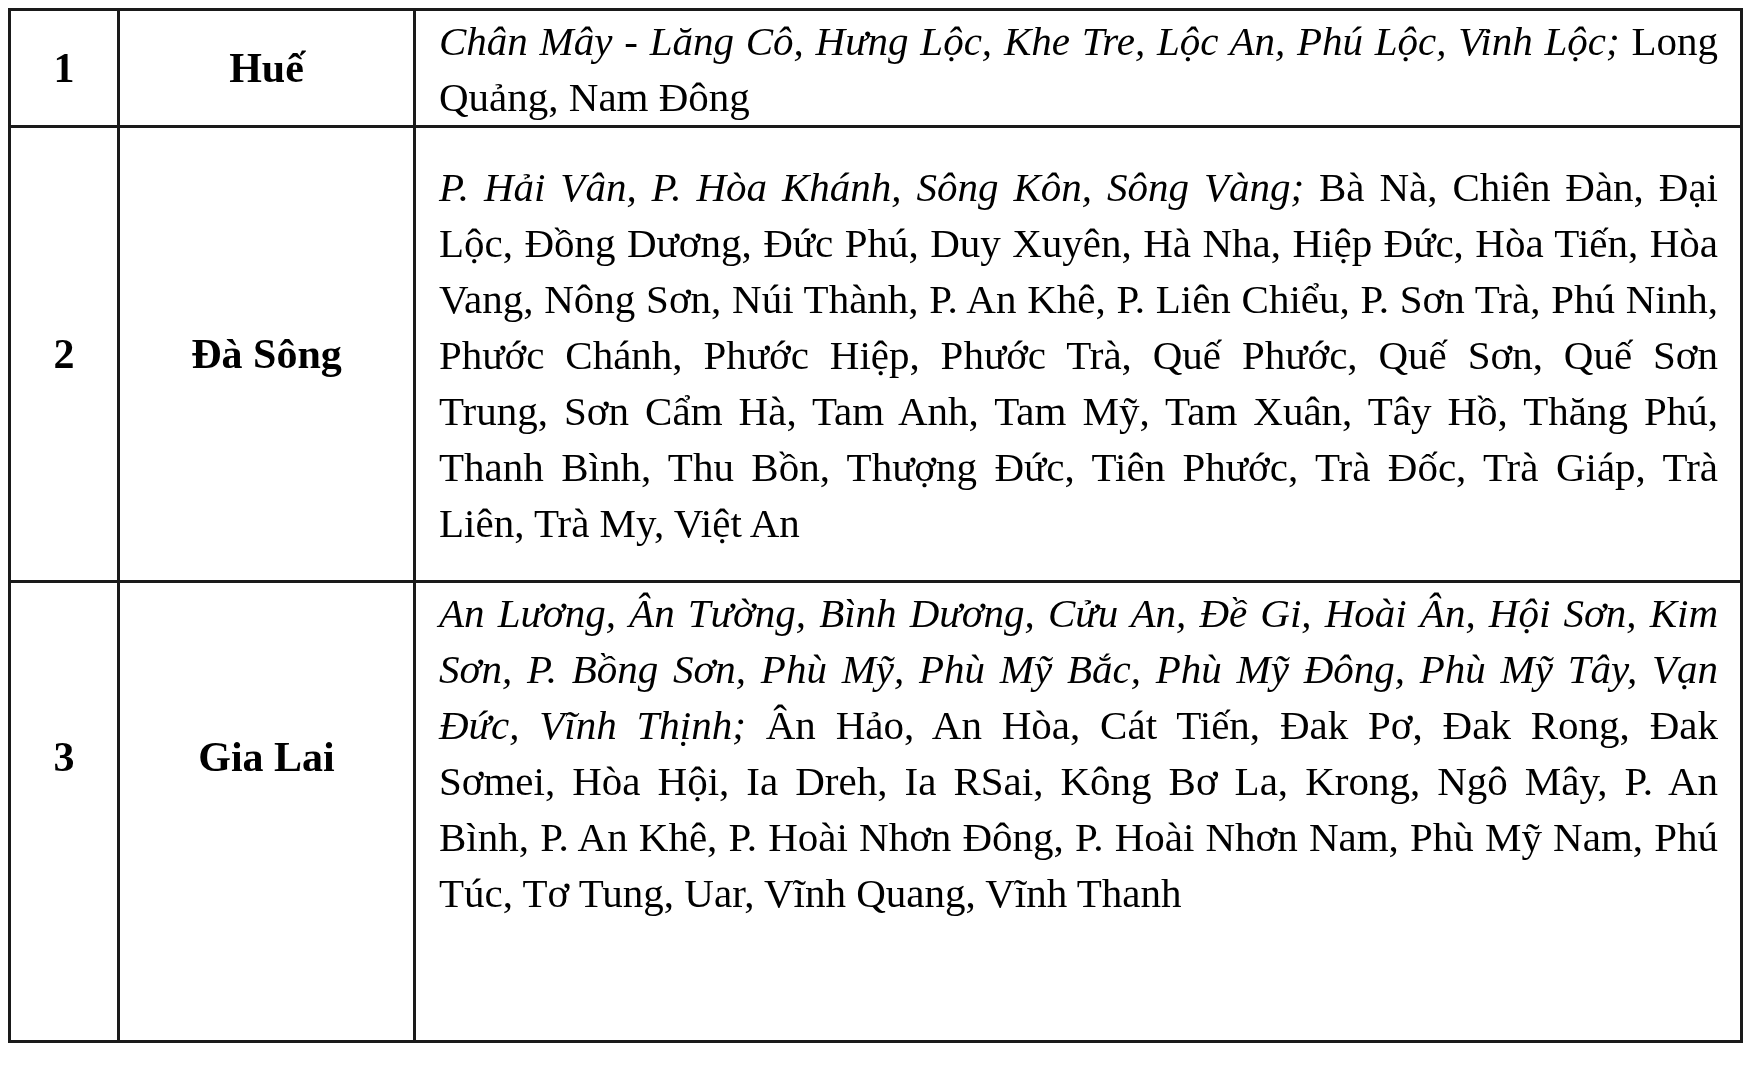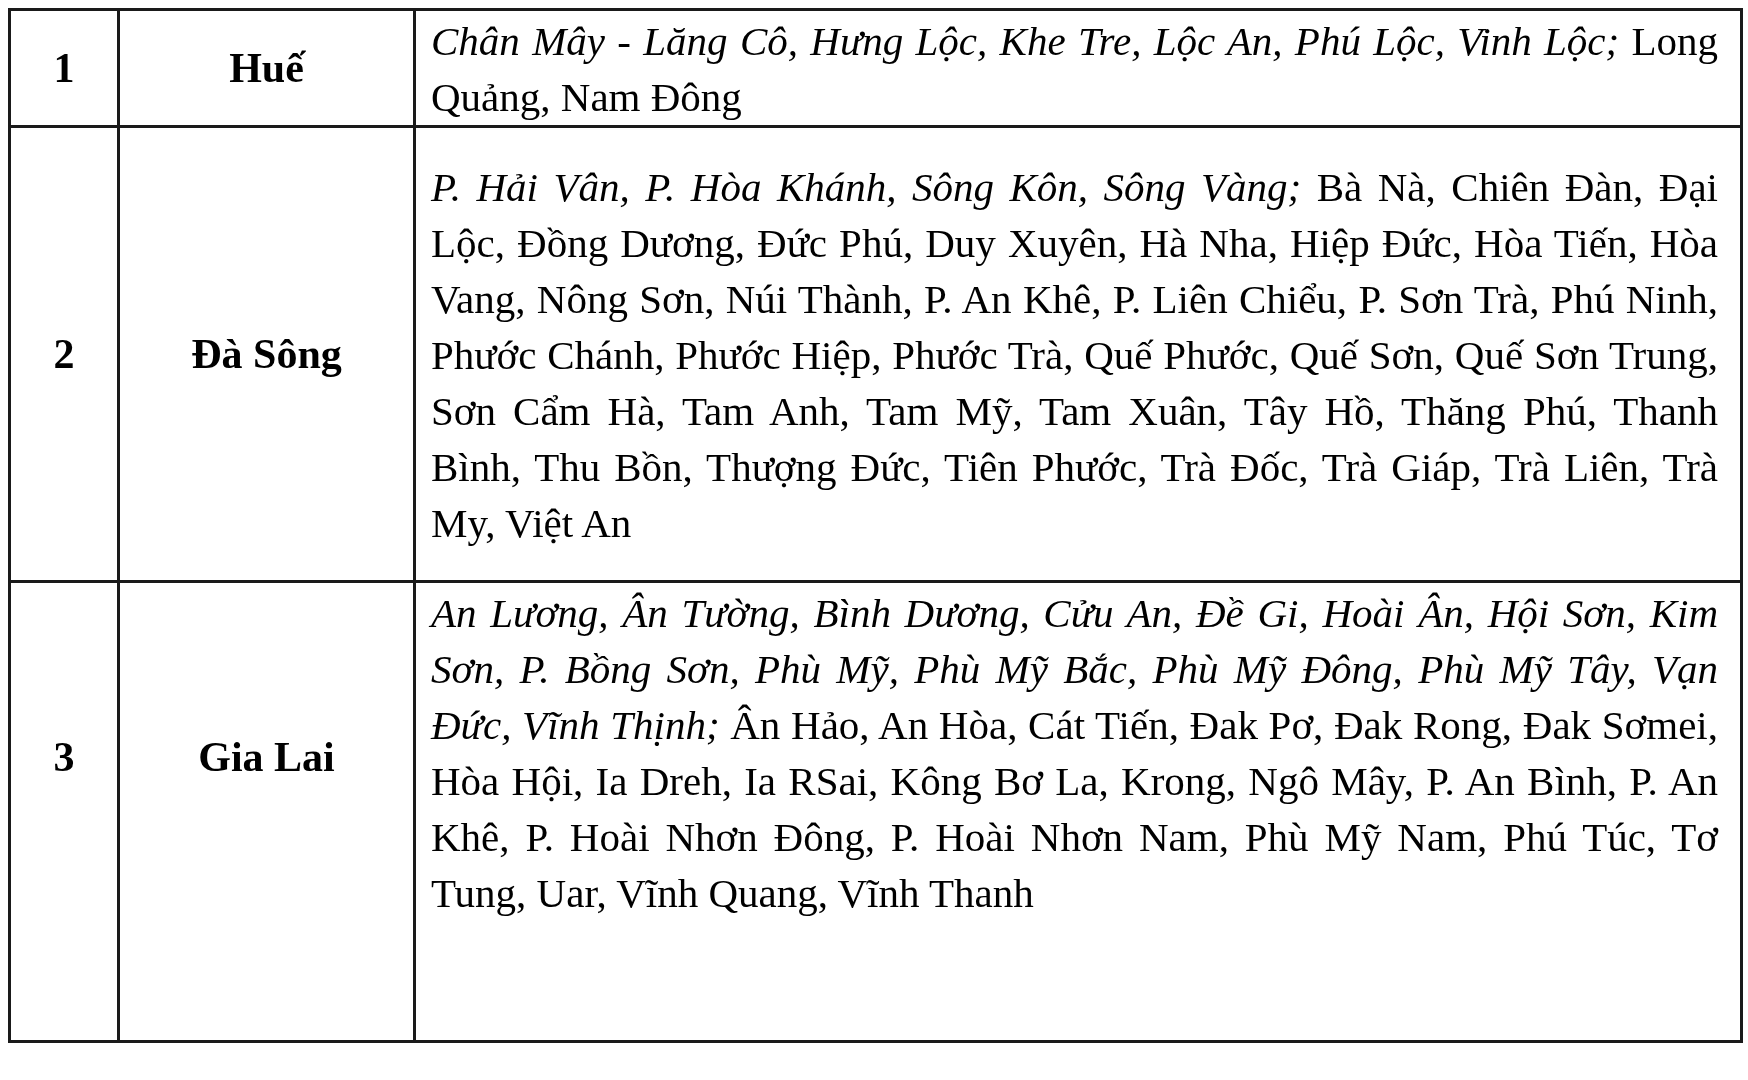--- a/index.html
+++ b/index.html
@@ -6,21 +6,21 @@
   body { width: 1748px; height: 1080px; overflow: hidden; position: relative;
          font-family: "Liberation Serif", "DejaVu Serif", serif; color: #000; }
   table { position: absolute; left: 8px; top: 8px; border-collapse: collapse;
           width: 1732px; table-layout: fixed; }
   td, th { border: 3px solid #1a1a1a; padding: 0; vertical-align: middle; }
   col.c1 { width: 109px; } col.c2 { width: 296px; } col.c3 { width: 1327px; }
   th { font-weight: bold; font-size: 42px; line-height: 50px; text-align: center; }
   tr.hdr { height: 114px; }
   td.num, td.prov { font-weight: bold; font-size: 42px; text-align: center; }
   td.wards { font-size: 41px; line-height: 56px; text-align: justify;
-             padding: 2px 22px 0 15px; }
+             padding: 2px 22px 0 23px; }
   td.wards i { font-style: italic; }
   tr.r1 { height: 116px; }
   tr.r2 { height: 455px; }
   tr.r3 { height: 460px; vertical-align: top; }
   tr.r3 td.wards { vertical-align: top; }
 </style>
 </head>
 <body>
 
 <table>

